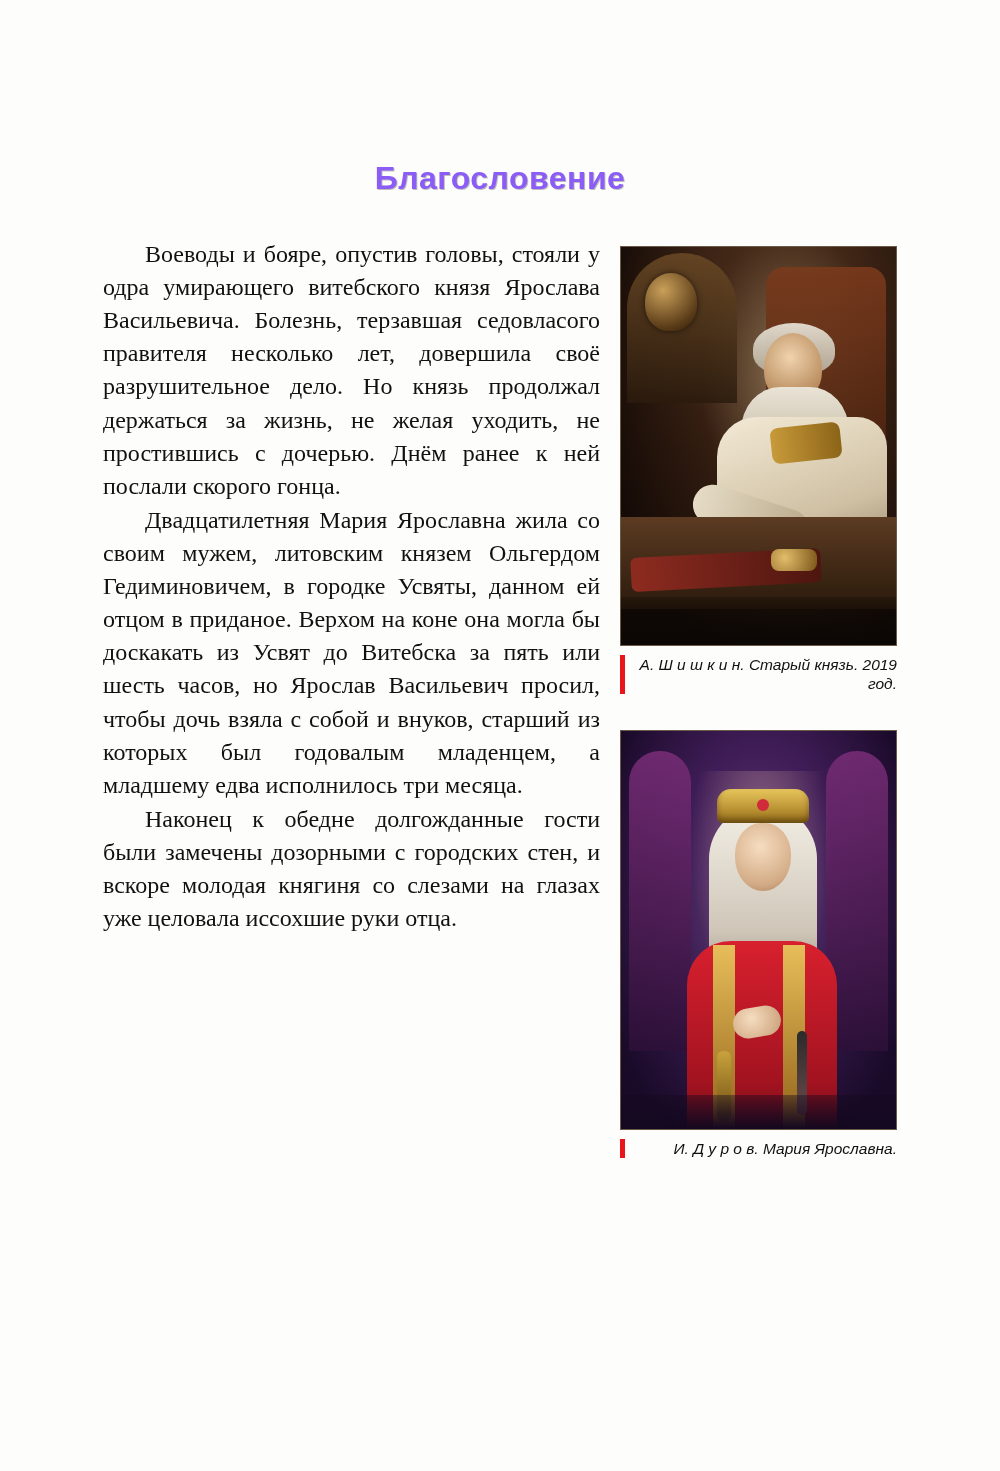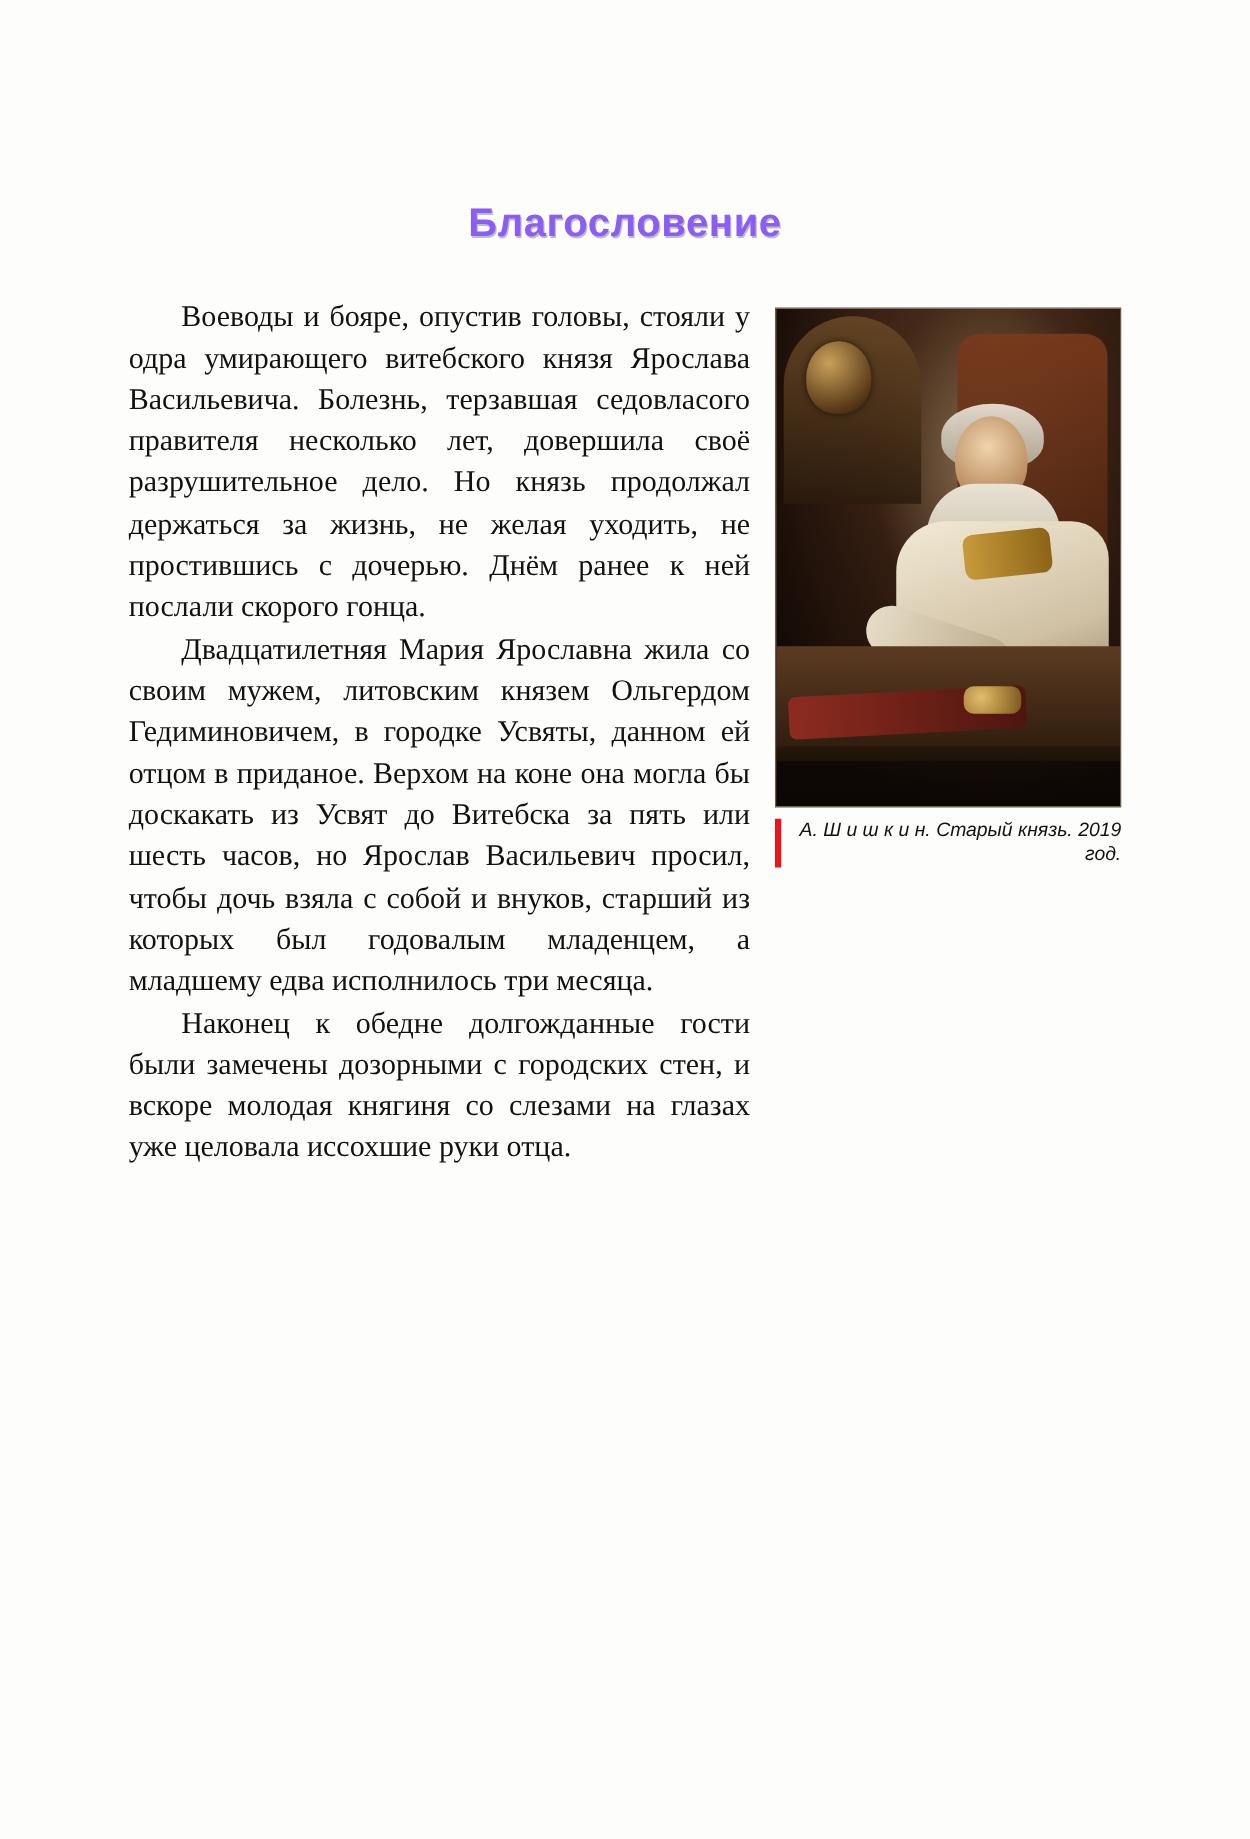--- a/index.html
+++ b/index.html
@@ -271,14 +271,32 @@
       <div class="collar"></div>
       <div class="arm"></div>
       <div class="table"></div>
       <div class="cloth"></div>
       <div class="goldobj"></div>
       <div class="dark-foreground"></div>
     </div>
     <div class="caption">А. Ш и ш к и н. Старый князь. 2019 год.</div>
   </div>
 
+  <div class="figure fig2">
+    <div class="fig-img p2">
+      <div class="archL"></div>
+      <div class="archR"></div>
+      <div class="glow"></div>
+      <div class="veil"></div>
+      <div class="crown"></div>
+      <div class="face"></div>
+      <div class="dress"></div>
+      <div class="stripeL"></div>
+      <div class="stripeR"></div>
+      <div class="hand"></div>
+      <div class="beads"></div>
+      <div class="tassel"></div>
+      <div class="floor"></div>
+    </div>
+    <div class="caption">И. Д у р о в. Мария Ярославна.</div>
+  </div>
 
 </div>
 
 </body></html>

